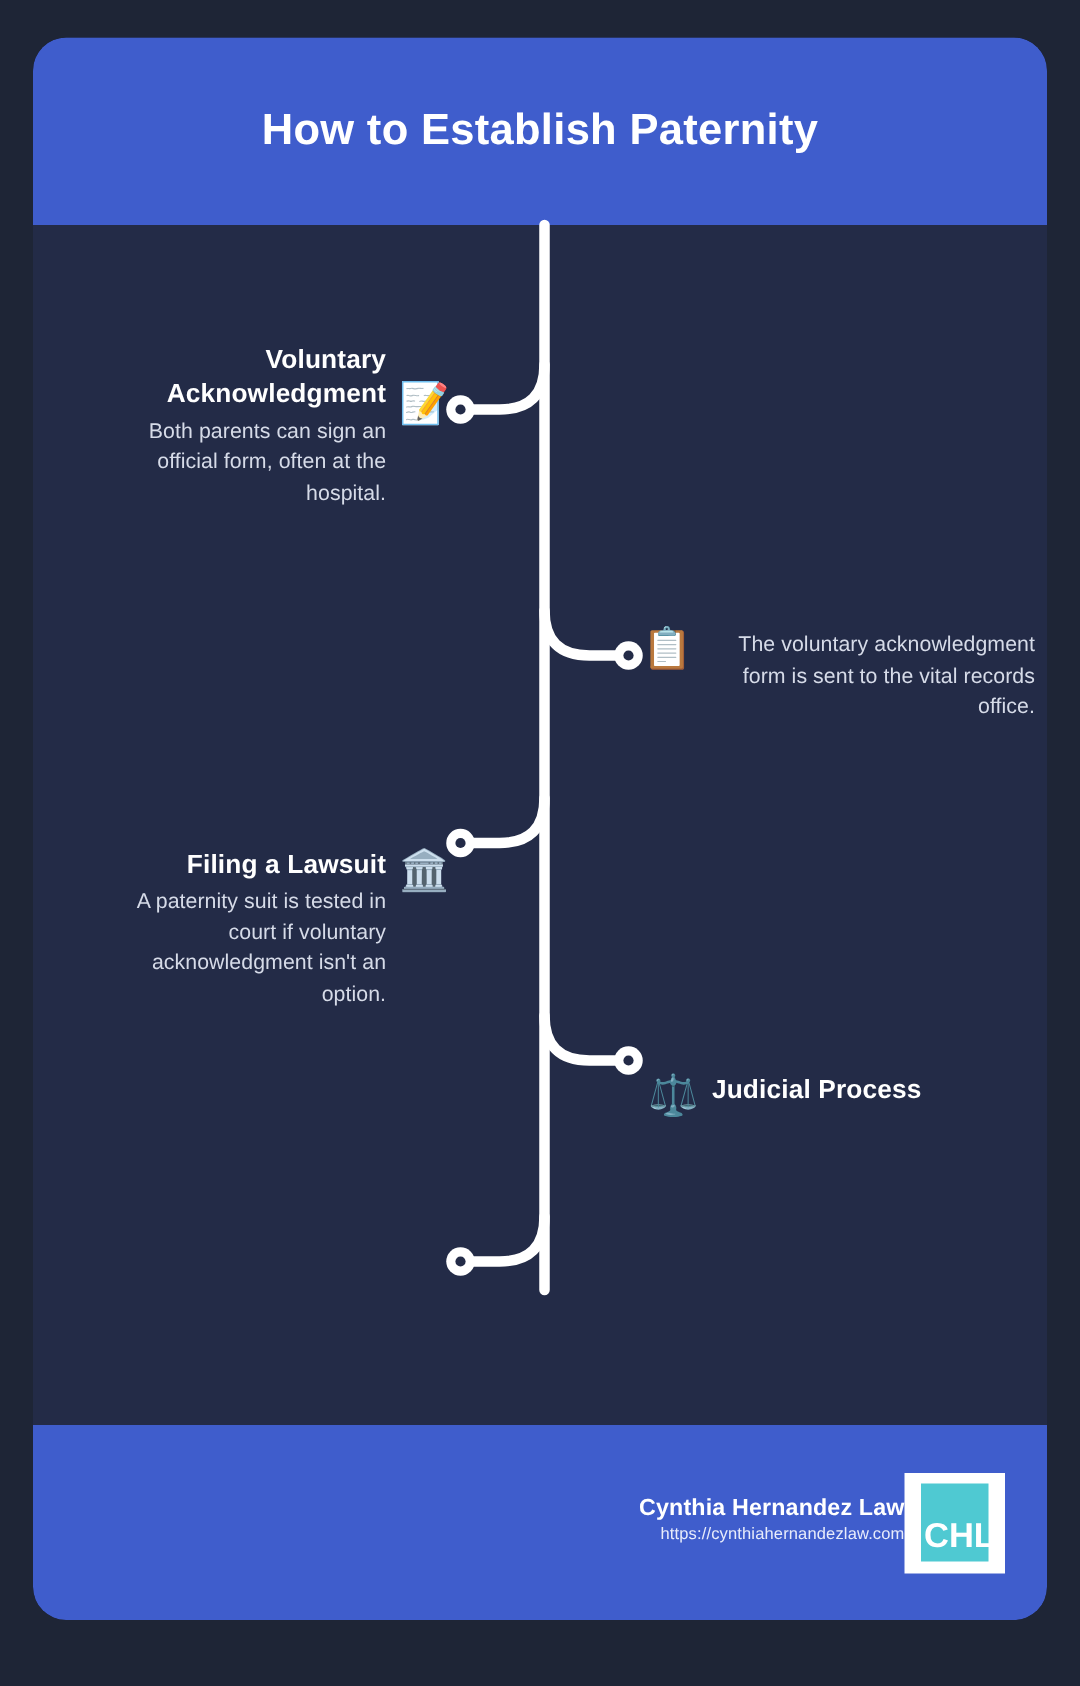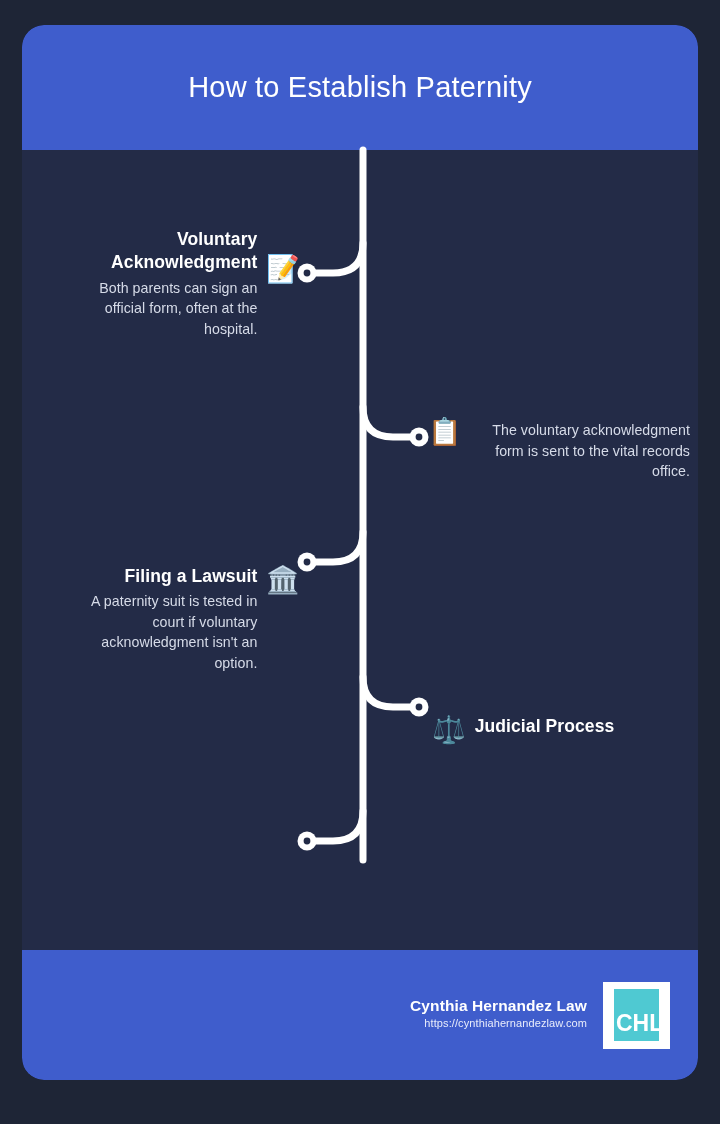--- a/index.html
+++ b/index.html
@@ -40,42 +40,41 @@
     height: 125px;
     background: #3f5dcc;
     border-radius: 22px 22px 0 0;
     display: flex;
     align-items: center;
     justify-content: center;
   }
   .header-title {
     color: #ffffff;
     font-size: 29px;
-    font-weight: normal;
+    font-weight: bold;
     letter-spacing: 0.2px;
     text-align: center;
   }
 
   
   .footer {
     position: absolute;
     left: 0;
     bottom: 0;
     width: 676px;
     height: 130px;
     background: #3f5dcc;
     border-radius: 0 0 22px 22px;
     display: flex;
     align-items: center;
     justify-content: flex-end;
     padding-right: 28px;
   }
   .footer-text {
     text-align: right;
-    margin-right: 16px;
     padding-bottom: 2px;
   }
   .footer-brand {
     color: #ffffff;
     font-size: 15.5px;
     font-weight: bold;
     line-height: 1.35;
     letter-spacing: 0.1px;
   }
   .footer-url {

